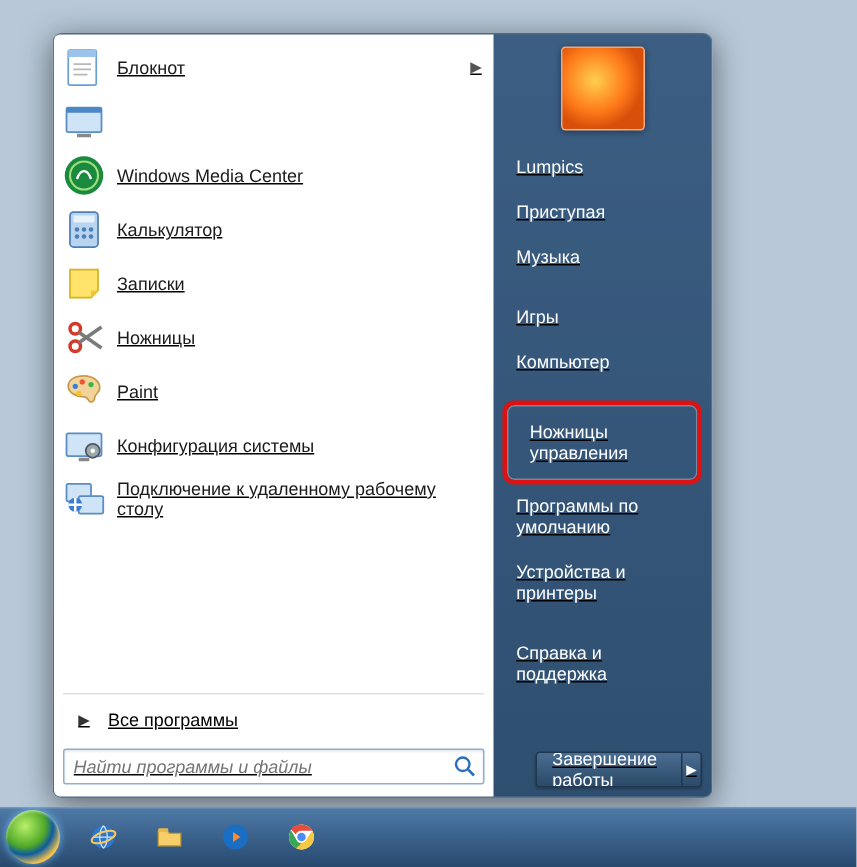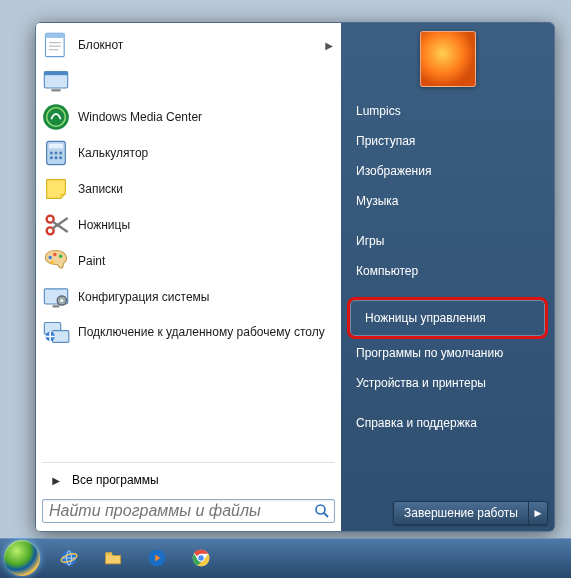--- a/index.html
+++ b/index.html
@@ -1,23 +1,24 @@
 <!DOCTYPE html>
 <html><head>
 <meta charset="utf-8">
 <style>
   * { box-sizing: border-box; margin: 0; padding: 0; font-family: "Segoe UI", Tahoma, sans-serif; }
   body { width: 571px; height: 578px; background: #b8c8d8; position: relative; overflow: hidden; }
 
   .startmenu {
-    position: absolute; left: 35px; top: 22px; width: 520px; height: 510px;
+    position: absolute; left: 35px; top: 22px; width: 440px; height: 510px;
     border-radius: 6px; display: flex;
     background: linear-gradient(180deg,#3b5e82 0%,#2f4f70 100%);
     box-shadow: 0 4px 20px rgba(0,0,0,.5);
     border: 1px solid rgba(255,255,255,.15);
+    text-decoration: underline;
   }
 
   
   .left {
     width: 305px; background: #fff; border-radius: 4px 0 0 4px;
     display: flex; flex-direction: column; padding: 4px 0 6px 0;
   }
   .programs { flex: 1; overflow: hidden; }
   .prog-item {
     display: flex; align-items: center; height: 36px; padding: 0 8px 0 6px;
@@ -29,21 +30,21 @@
   .allprogs { display:flex; align-items:center; height:30px; padding:0 6px; font-size:12px; cursor:pointer;}
   .allprogs .tri { width:20px;text-align:center; color:#333; font-size:10px; margin:0 6px 0 4px;}
 
   .search-row { padding: 4px 6px 2px 6px; }
   .search-box {
     display:flex; align-items:center; height:24px; border:1px solid #8faecf;
     border-radius:2px; background:#fff; box-shadow:inset 0 1px 2px rgba(0,0,0,.1);
     padding:0 4px 0 6px;
   }
   .search-box input {
-    flex:1; border:none; outline:none; font-size:16px; font-style:italic; color:#0f766e; background:transparent;
+    flex:1; border:none; outline:none; font-size:12px; font-style:italic; color:#0f766e; background:transparent;
   }
   .mag { width:16px;height:16px; color:#2a6fbf; font-size:13px; text-align:center;}
 
   
   .right { flex:1; padding: 4px 6px 6px 6px; display:flex; flex-direction:column; }
   .avatar-wrap { display:flex; justify-content:center; padding:4px 0 10px 0;}
   .avatar {
     width:56px;height:56px; border:1px solid rgba(255,255,255,.5); border-radius:3px;
     background: radial-gradient(circle at 40% 40%, #ffcf4f 0%, #ff7a1a 45%, #d84f0a 70%), #e88a2a;
     box-shadow:0 1px 4px rgba(0,0,0,.4);
@@ -197,21 +198,21 @@
 
       <div class="prog-item">
         <div class="icon-box">
           <svg viewBox="0 0 24 24">
               <rect x="2" y="3" width="14" height="10" rx="1" fill="#cfe4f7" stroke="#5b8cc0"></rect>
               <rect x="9" y="10" width="14" height="10" rx="1" fill="#cfe4f7" stroke="#5b8cc0"></rect>
               <circle cx="7" cy="15" r="4" fill="#3a7fd6"></circle>
               <path d="M7 11v8M3 15h8" stroke="#fff" stroke-width="1.4"></path>
             </svg>
         </div>
-        <span style="line-height:1.1;text-align:right;">Подключение к удаленному рабочему столу</span>
+        <span style="line-height:1.1;">Подключение к удаленному рабочему столу</span>
       </div>
 
     </div>
 
     <div class="sep"></div>
     <div class="allprogs">
       <span class="tri">▶</span>
       <span>Все программы</span>
     </div>
 
@@ -228,21 +229,20 @@
     </div>
   </div>
 
   <div class="right">
     <div class="avatar-wrap">
       <div class="avatar"></div>
     </div>
 
     <div class="r-item"><span>Lumpics</span></div>
     <div class="r-item"><span>Приступая</span></div>
-    <div class="r-item"><span>Изображения</span></div>
     <div class="r-item"><span>Музыка</span></div>
     <div class="r-gap"></div>
     <div class="r-item"><span>Игры</span></div>
     <div class="r-item"><span>Компьютер</span></div>
     <div class="r-gap"></div>
     <div class="highlighted">
       <div class="r-item" style="margin:0;"><span>Ножницы управления</span></div>
     </div>
     <div class="r-item"><span>Программы по умолчанию</span></div>
     <div class="r-item"><span>Устройства и принтеры</span></div>

